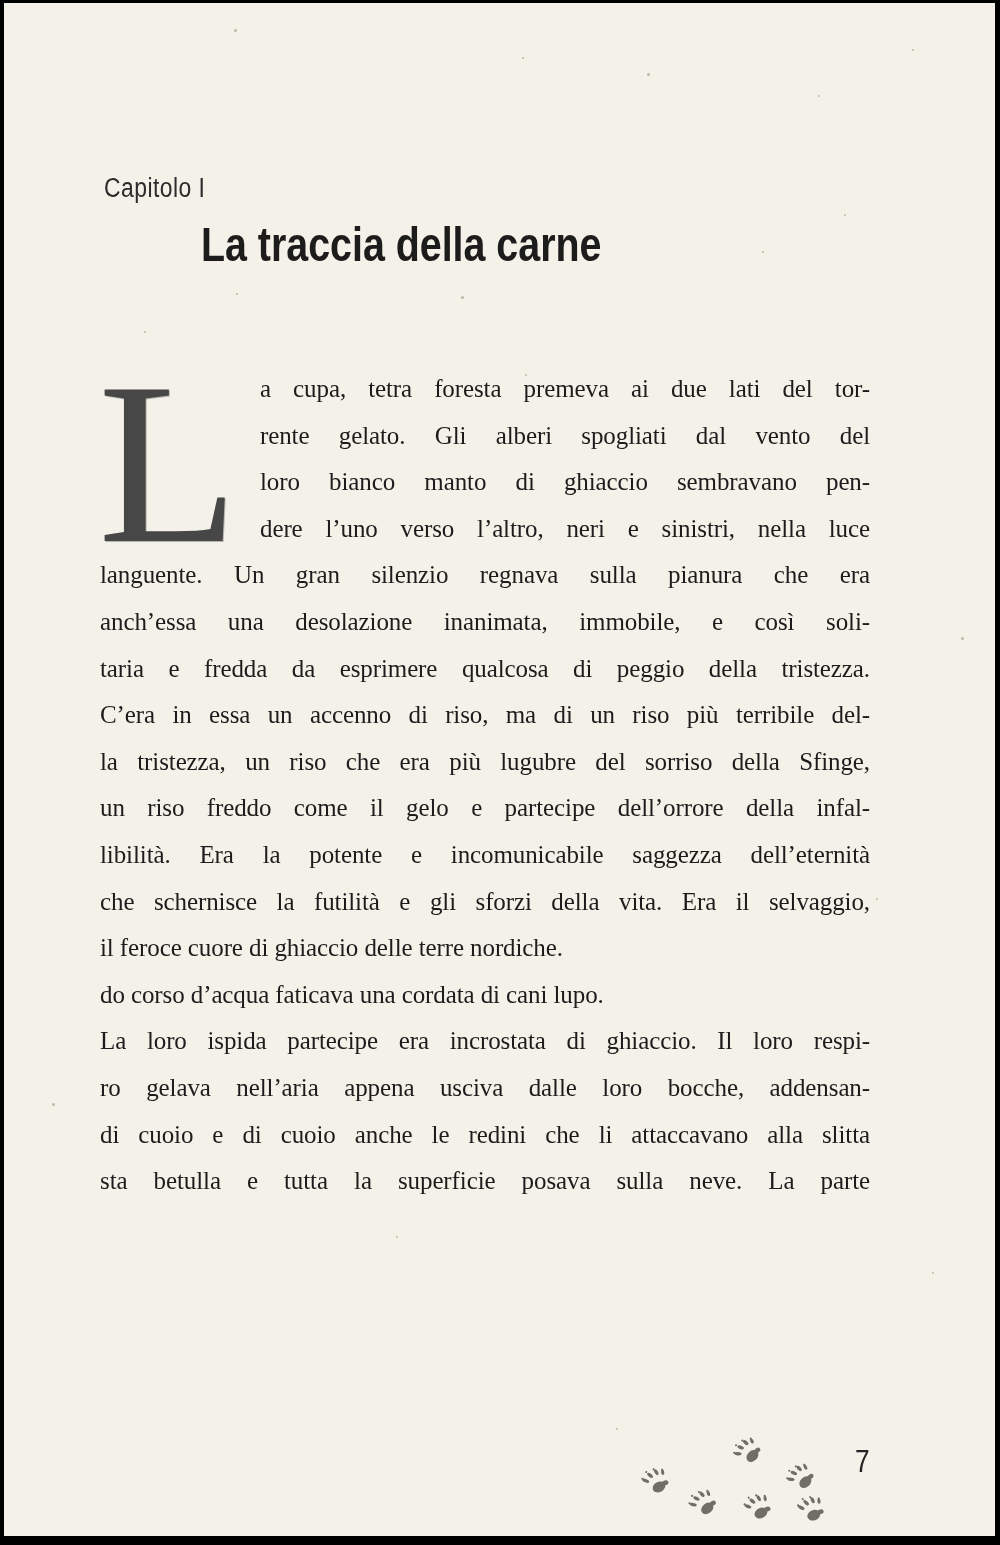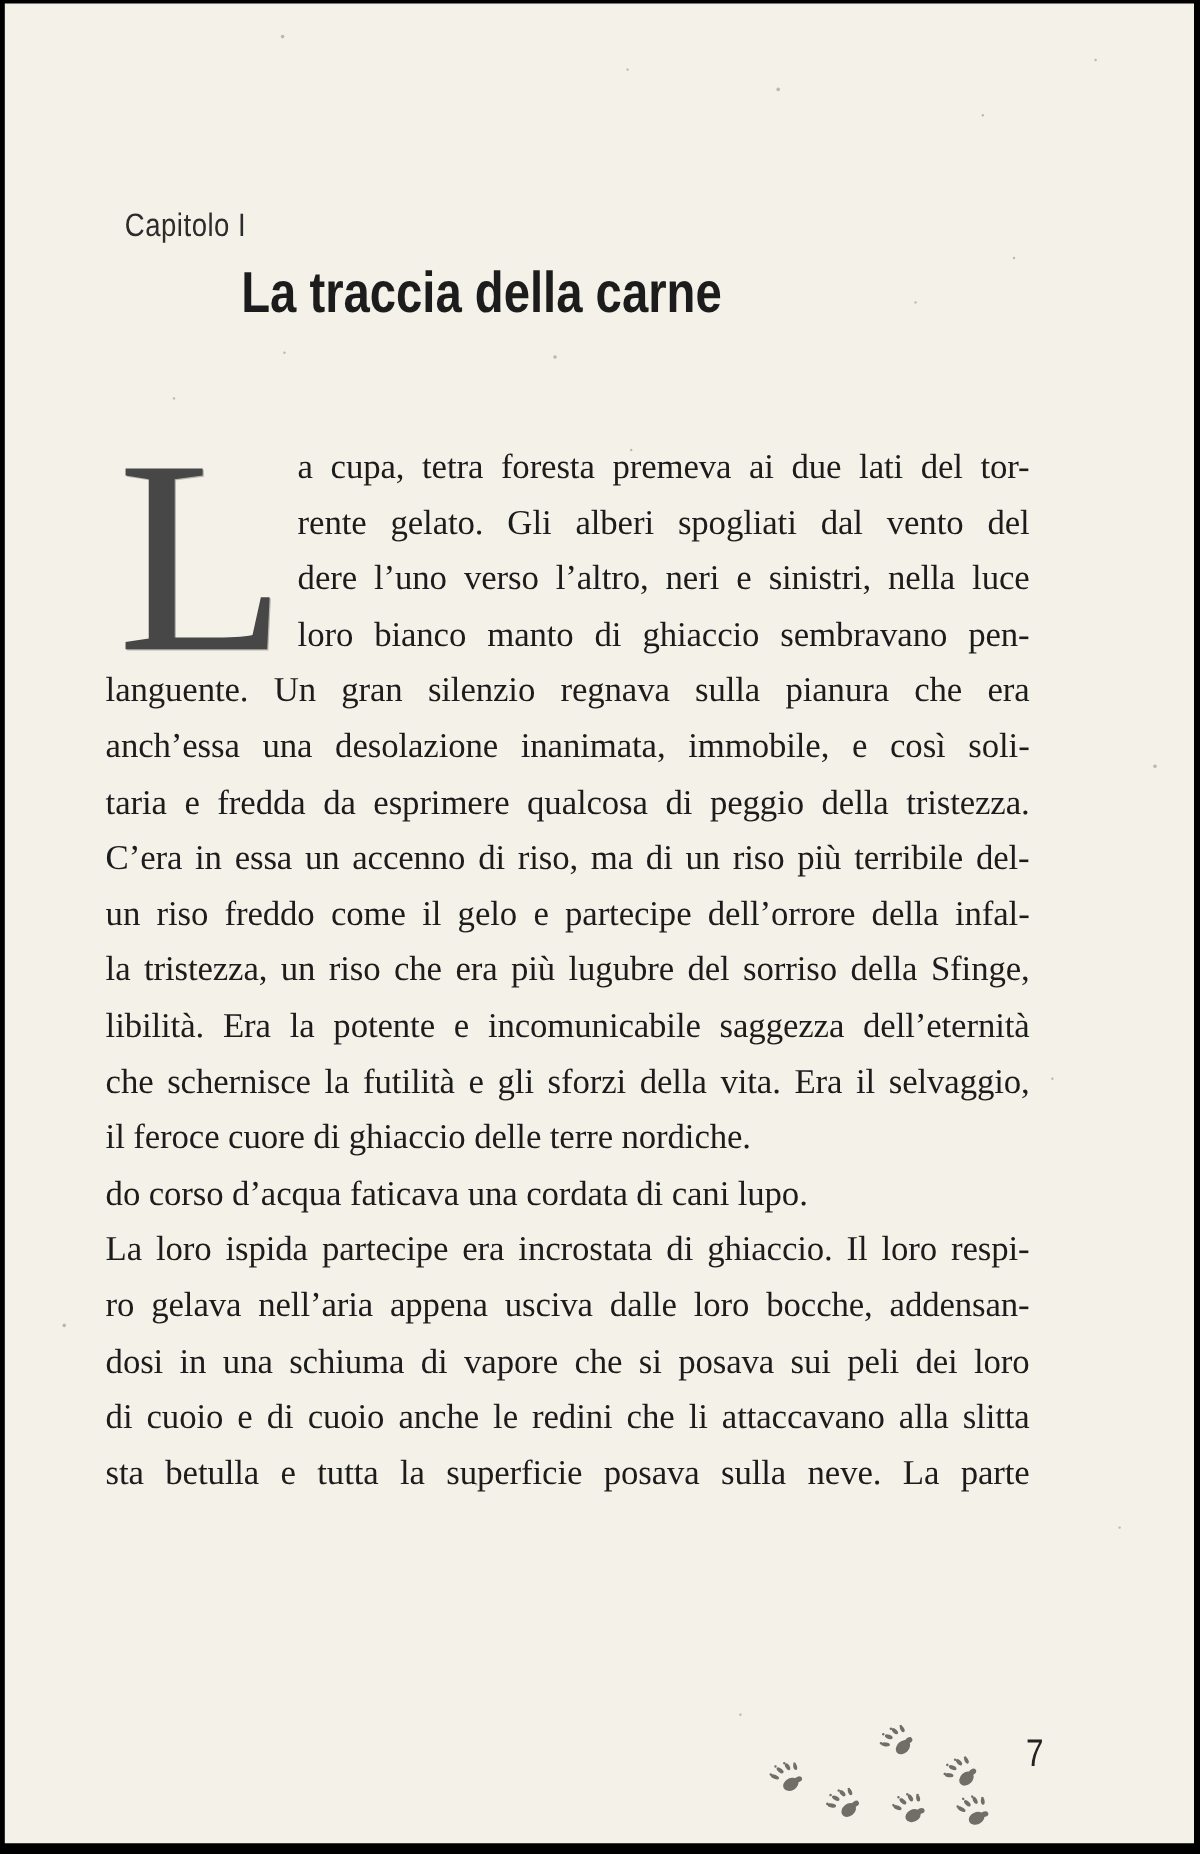--- a/index.html
+++ b/index.html
@@ -34,22 +34,22 @@
     white-space: nowrap;
   }
   .dropcap {
     position: absolute; left: 94px; top: 369px;
     font-family: "Liberation Serif", serif;
     font-size: 230px; line-height: .8;
     color: var(--dropcap_ink, #474747);
     text-shadow: 1px 1px 0 rgba(70,70,70,.35);
   }
   .body {
-    position: absolute; left: 84px; top: 363px; width: 770px;
-    font-size: 29px; line-height: 46.6px;
+    position: absolute; left: 96px; top: 363px; width: 770px;
+    font-size: 25px; line-height: 46.6px;
     color: var(--ink, #1c1c1c);
   }
   .body-line { letter-spacing: -0.1px; white-space: nowrap; }
   .body-line.justify { text-align: justify; text-align-last: justify; white-space: normal; }
   .body-line.plain { text-align: left; }
   .body-line.indent { margin-left: 160px; }
   .pagenum {
     position: absolute; left: 851px; top: 1440px;
     font-family: "Liberation Sans", sans-serif;
     font-size: 32px; color: #232323;
@@ -70,35 +70,34 @@
 
   <div class="kicker">Capitolo I</div>
 
   <div class="title">La traccia della carne</div>
 
   <div class="dropcap">L</div>
 
   <div class="body">
       <div class="body-line indent justify">a cupa, tetra foresta premeva ai due lati del tor-</div>
       <div class="body-line indent justify">rente gelato. Gli alberi spogliati dal vento del</div>
+      <div class="body-line indent justify">loro bianco manto di ghiaccio sembravano pen-</div>
       <div class="body-line indent justify">dere l’uno verso l’altro, neri e sinistri, nella luce</div>
-      <div class="body-line indent justify">loro bianco manto di ghiaccio sembravano pen-</div>
       <div class="body-line justify">languente. Un gran silenzio regnava sulla pianura che era</div>
       <div class="body-line justify">anch’essa una desolazione inanimata, immobile, e così soli-</div>
       <div class="body-line justify">taria e fredda da esprimere qualcosa di peggio della tristezza.</div>
       <div class="body-line justify">C’era in essa un accenno di riso, ma di un riso più terribile del-</div>
+      <div class="body-line justify">la tristezza, un riso che era più lugubre del sorriso della Sfinge,</div>
       <div class="body-line justify">un riso freddo come il gelo e partecipe dell’orrore della infal-</div>
-      <div class="body-line justify">la tristezza, un riso che era più lugubre del sorriso della Sfinge,</div>
       <div class="body-line justify">libilità. Era la potente e incomunicabile saggezza dell’eternità</div>
       <div class="body-line justify">che schernisce la futilità e gli sforzi della vita. Era il selvaggio,</div>
       <div class="body-line plain">il feroce cuore di ghiaccio delle terre nordiche.</div>
       <div class="body-line plain">do corso d’acqua faticava una cordata di cani lupo.</div>
       <div class="body-line justify">La loro ispida partecipe era incrostata di ghiaccio. Il loro respi-</div>
       <div class="body-line justify">ro gelava nell’aria appena usciva dalle loro bocche, addensan-</div>
-      <div class="body-line justify">dosi in una schiuma di vapore che si posava sui peli dei loro</div>
       <div class="body-line justify">di cuoio e di cuoio anche le redini che li attaccavano alla slitta</div>
       <div class="body-line justify">sta betulla e tutta la superficie posava sulla neve. La parte</div>
     </div>
 
   <div class="paws">
     <svg class="paw" style="left:728px;top:1435px;transform:rotate(-10deg)" width="34" height="34" viewBox="0 0 32 32">
       <g fill="currentColor">
         <ellipse cx="6" cy="13" rx="3.4" ry="1.6" transform="rotate(15 6 13)"></ellipse>
         <ellipse cx="9.5" cy="7.5" rx="3.2" ry="1.6" transform="rotate(32 9.5 7.5)"></ellipse>
         <ellipse cx="15" cy="4" rx="3" ry="1.6" transform="rotate(52 15 4)"></ellipse>

